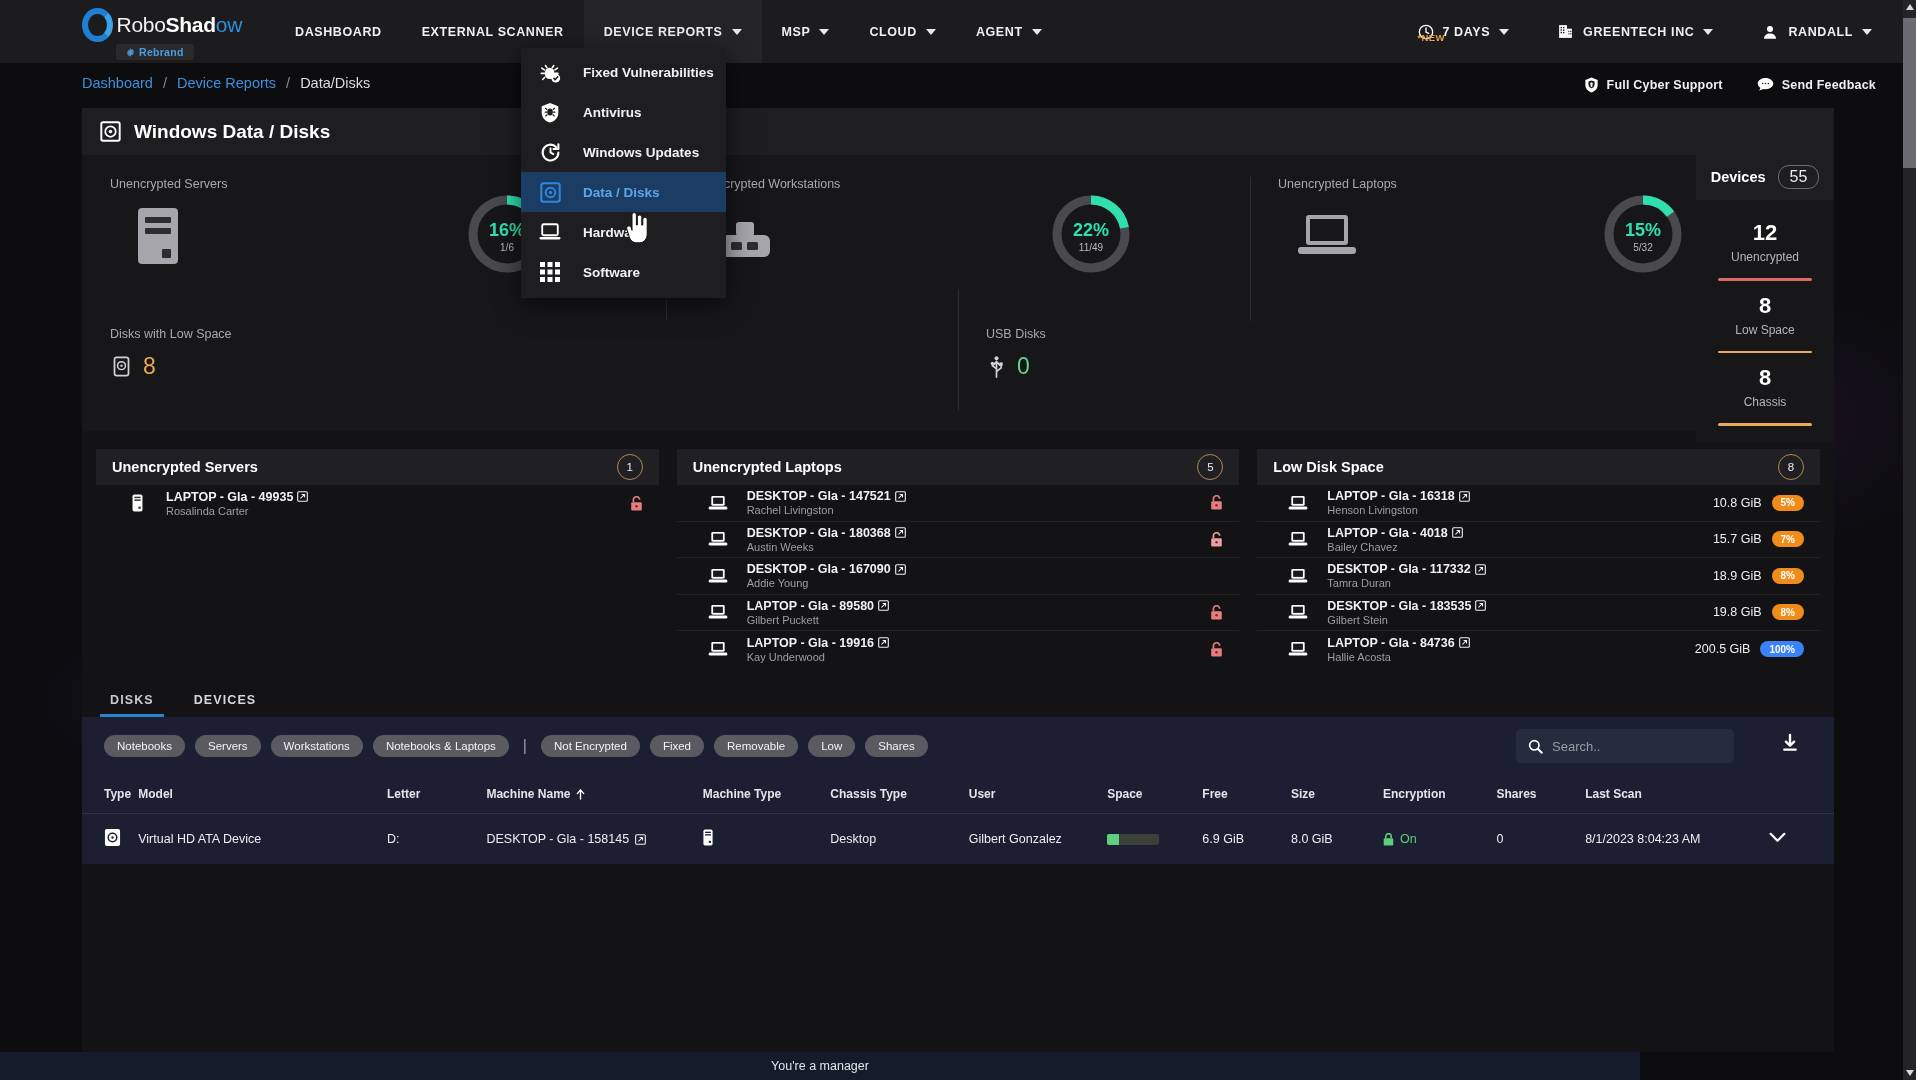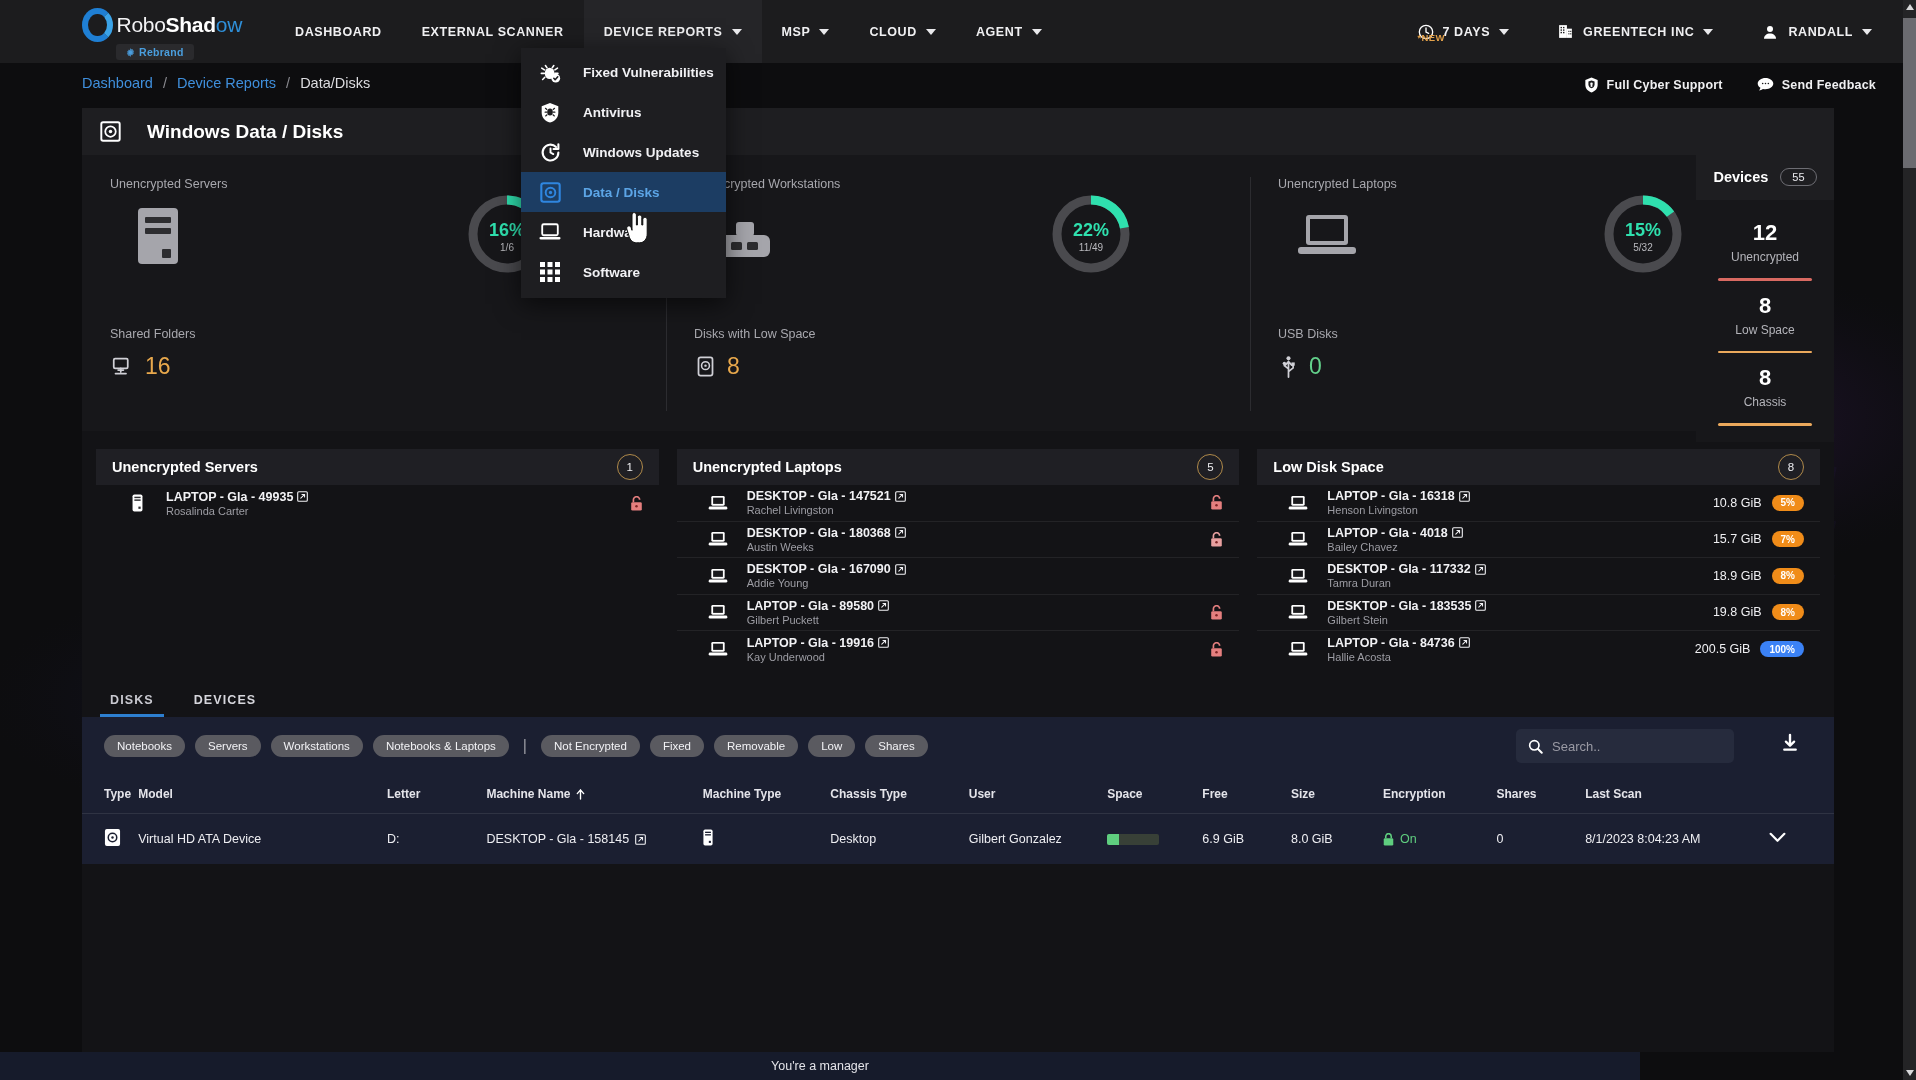--- a/index.html
+++ b/index.html
@@ -84,21 +84,21 @@
   .ostabs { position: relative; z-index: 3; display: flex; height: 45px; align-items: flex-end; padding-left: 8px; }
   .ostab {
     font-size: 12.5px; font-weight: 700; letter-spacing: 1.1px;
     color: #e6e6ea; padding: 0 22px 12px 22px; cursor: pointer; position: relative;
   }
   .ostab.active { color: #4a9ede; }
   .ostab.active::after { content:''; position:absolute; left:10px; right:10px; bottom:0; height:3px; background:#2d7fd0; }
 
   .panel-title-bar {
     position: relative; z-index: 3;
-    height: 47px; background: #1e1e21; display: flex; align-items: center; padding-left: 18px; gap: 26px;
+    height: 47px; background: #1e1e21; display: flex; align-items: center; padding-left: 18px; gap: 13px;
     margin-top: 0;
   }
   .panel-title { font-size: 19px; font-weight: 700; color: #ffffff; }
 
   .stats-area { position: relative; z-index: 3; height: 276px; background: #17171a; }
   .stats-row-top { display: flex; height: 158px; }
   .stat-col { flex: 1; position: relative; display: flex; align-items: center; }
   .stat-col + .stat-col::before { content:''; position:absolute; left:0; top:22px; bottom:-8px; width:1px; background:#2c2c30; }
   .stat-label { position: absolute; top: 22px; left: 28px; font-size: 12.5px; color: #a8a8ae; }
   .stat-icon { position: absolute; left: 55px; top: 52px; }
@@ -112,21 +112,21 @@
   .stat2-label { position:absolute; left:28px; top:14px; font-size:12.5px; color:#a8a8ae; }
   .stat2-val { position:absolute; left:30px; top:40px; display:flex; align-items:center; gap:12px; }
   .stat2-num { font-size: 23px; font-weight: 400; }
   .num-amber { color: #e8a84c; }
   .num-green { color: #63d18b; }
 
   
   .devices-box { position: absolute; right: 0; top: 45px; width: 138px; z-index: 5; }
   .devices-head { height:47px; background:#1e1e21; display:flex; align-items:center; justify-content:center; gap:12px; }
   .devices-head .dh-title { font-size: 14.5px; font-weight: 700; color:#fff; }
-  .pill-count { border:1px solid #6d6d73; border-radius: 11px; padding: 2px 11px; font-size: 11px; color:#eaeaee; }
+  .pill-count { border:1px solid #6d6d73; border-radius: 11px; padding: 2px 11px; font-size: 16px; color:#eaeaee; }
   .devices-body { background:#17171a; padding: 10px 0 14px 0; }
   .dev-stat { text-align:center; padding: 10px 0 0 0; }
   .dev-num { font-size: 22px; font-weight: 700; color:#fff; }
   .dev-lbl { font-size: 12px; color:#b4b4ba; margin-top: 4px; }
   .dev-rule { height: 2.5px; margin: 14px 22px 2px 22px; border-radius: 2px; }
 
   
   .lists { position: relative; z-index: 3; display: flex; gap: 18px; padding: 18px 14px 0 14px; height: 240px; }
   .list-panel { flex: 1; }
   .lp-head { height: 36px; background: rgba(33,33,38,.92); display:flex; align-items:center; justify-content:space-between; padding: 0 16px; }
@@ -405,30 +405,20 @@
               <circle cx="43" cy="43" r="34" fill="none" stroke="#4a4a4e" stroke-width="9"></circle>
               <circle cx="43" cy="43" r="34" fill="none" stroke="#2fe0ae" stroke-width="9" stroke-dasharray="32 213.6" transform="rotate(-90 43 43)"></circle>
               <text class="donut-mid" x="43" y="45" text-anchor="middle">15%</text>
               <text class="donut-sub" x="43" y="60" text-anchor="middle">5/32</text>
             </svg>
           </div>
         </div>
       </div>
 
       <div class="stats-row-bot">
-        <div class="stat2">
-          <div class="stat2-label">Shared Folders</div>
-          <div class="stat2-val">
-            <svg width="21" height="21" viewBox="0 0 24 24">
-                <rect x="2" y="3" width="16" height="11" rx="1.5" fill="none" stroke="#d0d0d6" stroke-width="2"></rect>
-                <path d="M7 16h6M10 14v4M4 20h12" stroke="#d0d0d6" stroke-width="2" fill="none" stroke-linecap="round"></path>
-              </svg>
-            <span class="stat2-num num-amber">16</span>
-          </div>
-        </div>
         <div class="stat2">
           <div class="stat2-label">Disks with Low Space</div>
           <div class="stat2-val">
             <svg width="19" height="21" viewBox="0 0 20 24">
                 <rect x="2" y="1.5" width="16" height="21" rx="2.5" fill="none" stroke="#d0d0d6" stroke-width="2"></rect>
                 <circle cx="10" cy="11" r="4.5" fill="none" stroke="#d0d0d6" stroke-width="1.8"></circle>
                 <circle cx="10" cy="11" r="1.4" fill="#d0d0d6"></circle>
               </svg>
             <span class="stat2-num num-amber">8</span>
           </div>

